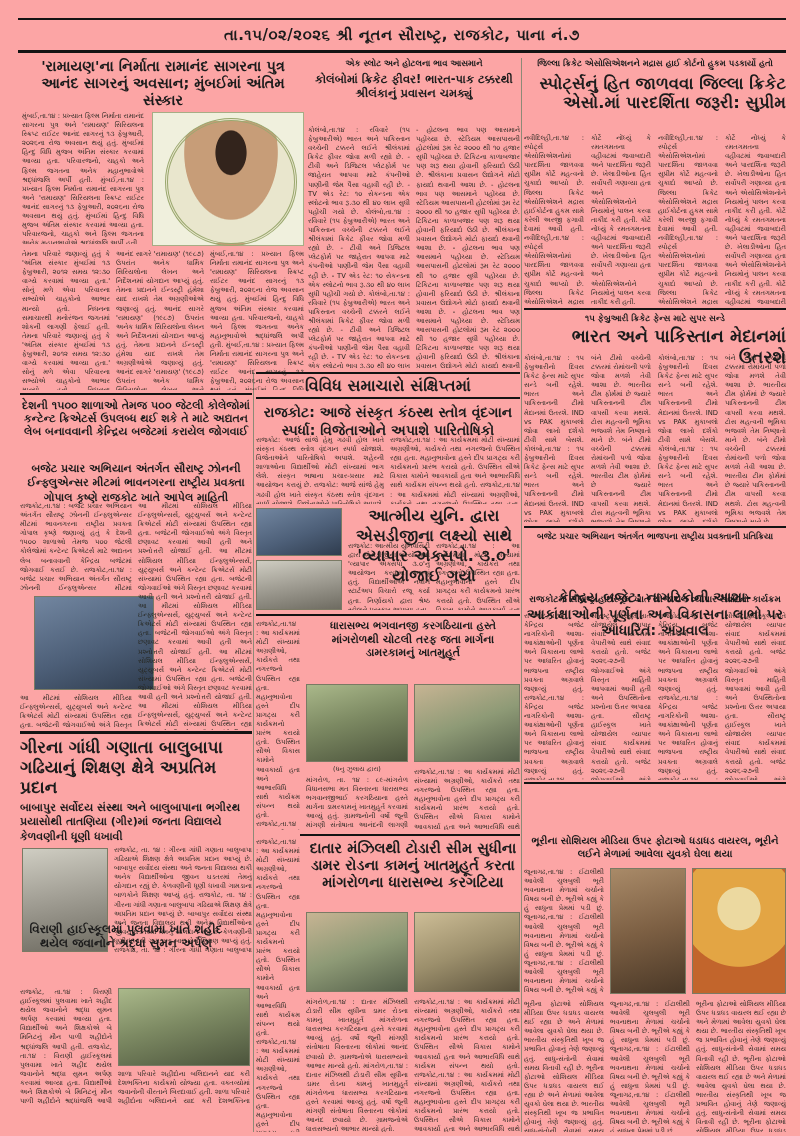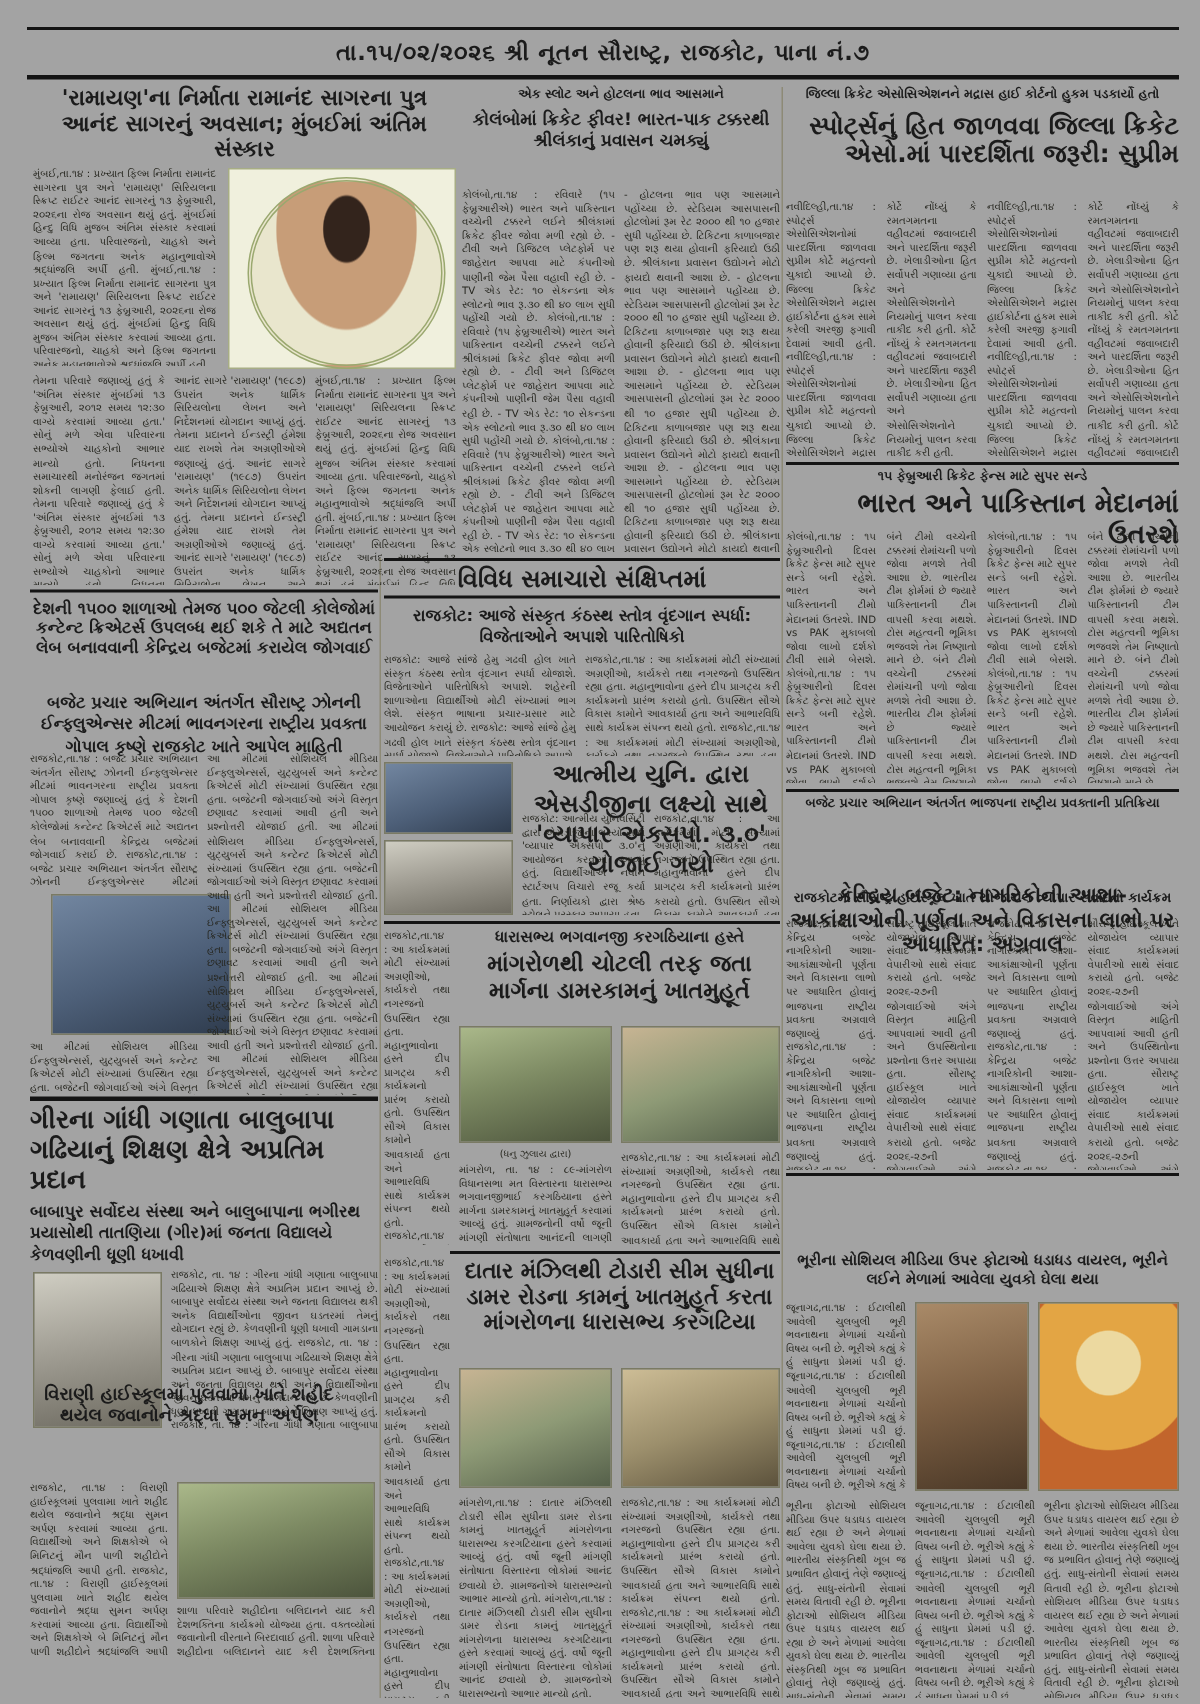--- a/index.html
+++ b/index.html
@@ -1,16 +1,16 @@
 <!DOCTYPE html>
 <html><head>
 <meta charset="utf-8">
 <style>
   html,body{margin:0;padding:0;background:#d8d4c0;}
-  #page{position:relative;width:800px;height:1136px;margin:0 auto;background:#a3a3a3;
+  #page{position:relative;width:800px;height:1136px;margin:0 auto;background:#fca5a5;
         font-family:"DejaVu Sans","Liberation Sans",sans-serif;color:#1b1b1b;overflow:hidden;}
   .abs{position:absolute;}
   .rule{position:absolute;background:#141414;}
   .vrule{position:absolute;background:#8d8a76;width:1px;}
   .mast{font-weight:bold;font-size:15px;text-align:center;letter-spacing:.5px;}
   .hl-xl{font-weight:bold;font-size:16.5px;line-height:1.18;text-align:right;}
   .hl-lg{font-weight:bold;font-size:14.5px;line-height:1.18;text-align:center;}
   .hl-md{font-weight:bold;font-size:11px;line-height:1.2;text-align:center;}
   .hl-sm{font-weight:bold;font-size:16px;line-height:1.25;text-align:center;}
   .kicker{font-weight:bold;font-size:8.5px;line-height:1.2;text-align:center;}
@@ -75,34 +75,34 @@
 
   <div class="rule" style="left:20px;top:393px;width:232px;height:2px;"></div>
   <div class="abs hl-md" style="left:20px;top:399px;width:232px;">દેશની ૧૫૦૦ શાળાઓ તેમજ ૫૦૦ જેટલી કોલેજોમાં કન્ટેન્ટ ક્રિએટર્સ ઉપલબ્ધ થઈ શકે તે માટે અદ્યતન લેબ બનાવવાની કેન્દ્રિય બજેટમાં કરાયેલ જોગવાઈ</div>
   <div class="abs subhead" style="left:20px;top:462px;width:232px;">બજેટ પ્રચાર અભિયાન અંતર્ગત સૌરાષ્ટ્ર ઝોનની ઈન્ફ્લુએન્સર મીટમાં ભાવનગરના રાષ્ટ્રીય પ્રવક્તા ગોપાલ કૃષ્ણે રાજકોટ ખાતે આપેલ માહિતી</div>
   <div class="abs body-col" style="left:20px;top:502px;width:112px;height:90px;">રાજકોટ,તા.૧૪ : બજેટ પ્રચાર અભિયાન અંતર્ગત સૌરાષ્ટ્ર ઝોનની ઈન્ફ્લુએન્સર મીટમાં ભાવનગરના રાષ્ટ્રીય પ્રવક્તા ગોપાલ કૃષ્ણે જણાવ્યું હતું કે દેશની ૧૫૦૦ શાળાઓ તેમજ ૫૦૦ જેટલી કોલેજોમાં કન્ટેન્ટ ક્રિએટર્સ માટે અદ્યતન લેબ બનાવવાની કેન્દ્રિય બજેટમાં જોગવાઈ કરાઈ છે. રાજકોટ,તા.૧૪ : બજેટ પ્રચાર અભિયાન અંતર્ગત સૌરાષ્ટ્ર ઝોનની ઈન્ફ્લુએન્સર મીટમાં ભાવનગરના રાષ્ટ્રીય પ્રવક્તા ગોપાલ કૃષ્ણે જણાવ્યું હતું કે દેશની ૧૫૦૦ શાળાઓ તેમજ ૫૦૦ જેટલી કોલેજોમાં કન્ટેન્ટ ક્રિએટર્સ માટે અદ્યતન લેબ બનાવવાની કેન્દ્રિય બજેટમાં જોગવાઈ કરાઈ છે.</div>
   <div class="abs photo ph-blue" style="left:34px;top:596px;width:120px;height:94px;"></div>
   <div class="abs body-col" style="left:20px;top:694px;width:112px;height:36px;">આ મીટમાં સોશિયલ મીડિયા ઈન્ફ્લુએન્સર્સ, યુટ્યુબર્સ અને કન્ટેન્ટ ક્રિએટર્સ મોટી સંખ્યામાં ઉપસ્થિત રહ્યા હતા. બજેટની જોગવાઈઓ અંગે વિસ્તૃત છણાવટ કરવામાં આવી હતી અને પ્રશ્નોત્તરી યોજાઈ હતી.</div>
   <div class="abs body-col" style="left:138px;top:502px;width:114px;height:228px;">આ મીટમાં સોશિયલ મીડિયા ઈન્ફ્લુએન્સર્સ, યુટ્યુબર્સ અને કન્ટેન્ટ ક્રિએટર્સ મોટી સંખ્યામાં ઉપસ્થિત રહ્યા હતા. બજેટની જોગવાઈઓ અંગે વિસ્તૃત છણાવટ કરવામાં આવી હતી અને પ્રશ્નોત્તરી યોજાઈ હતી. આ મીટમાં સોશિયલ મીડિયા ઈન્ફ્લુએન્સર્સ, યુટ્યુબર્સ અને કન્ટેન્ટ ક્રિએટર્સ મોટી સંખ્યામાં ઉપસ્થિત રહ્યા હતા. બજેટની જોગવાઈઓ અંગે વિસ્તૃત છણાવટ કરવામાં આવી હતી અને પ્રશ્નોત્તરી યોજાઈ હતી. આ મીટમાં સોશિયલ મીડિયા ઈન્ફ્લુએન્સર્સ, યુટ્યુબર્સ અને કન્ટેન્ટ ક્રિએટર્સ મોટી સંખ્યામાં ઉપસ્થિત રહ્યા હતા. બજેટની જોગવાઈઓ અંગે વિસ્તૃત છણાવટ કરવામાં આવી હતી અને પ્રશ્નોત્તરી યોજાઈ હતી. આ મીટમાં સોશિયલ મીડિયા ઈન્ફ્લુએન્સર્સ, યુટ્યુબર્સ અને કન્ટેન્ટ ક્રિએટર્સ મોટી સંખ્યામાં ઉપસ્થિત રહ્યા હતા. બજેટની જોગવાઈઓ અંગે વિસ્તૃત છણાવટ કરવામાં આવી હતી અને પ્રશ્નોત્તરી યોજાઈ હતી. આ મીટમાં સોશિયલ મીડિયા ઈન્ફ્લુએન્સર્સ, યુટ્યુબર્સ અને કન્ટેન્ટ ક્રિએટર્સ મોટી સંખ્યામાં ઉપસ્થિત રહ્યા હતા. બજેટની જોગવાઈઓ અંગે વિસ્તૃત છણાવટ કરવામાં આવી હતી અને પ્રશ્નોત્તરી યોજાઈ હતી.</div>
 
   <div class="abs section-head" style="left:256px;top:372px;width:264px;">વિવિધ સમાચારો સંક્ષિપ્તમાં</div>
-  <div class="abs hl-sm" style="left:256px;top:404px;width:264px;font-size:11px;">રાજકોટ: આજે સંસ્કૃત કંઠસ્થ સ્તોત્ર વૃંદગાન સ્પર્ધા: વિજેતાઓને અપાશે પારિતોષિકો</div>
+  <div class="abs hl-sm" style="left:256px;top:404px;width:264px;font-size:14px;">રાજકોટ: આજે સંસ્કૃત કંઠસ્થ સ્તોત્ર વૃંદગાન સ્પર્ધા: વિજેતાઓને અપાશે પારિતોષિકો</div>
   <div class="abs body-col" style="left:256px;top:436px;width:128px;height:68px;">રાજકોટ: આજે સાંજે હેમુ ગઢવી હોલ ખાતે સંસ્કૃત કંઠસ્થ સ્તોત્ર વૃંદગાન સ્પર્ધા યોજાશે. વિજેતાઓને પારિતોષિકો અપાશે. શહેરની શાળાઓના વિદ્યાર્થીઓ મોટી સંખ્યામાં ભાગ લેશે. સંસ્કૃત ભાષાના પ્રચાર-પ્રસાર માટે આયોજન કરાયું છે. રાજકોટ: આજે સાંજે હેમુ ગઢવી હોલ ખાતે સંસ્કૃત કંઠસ્થ સ્તોત્ર વૃંદગાન સ્પર્ધા યોજાશે. વિજેતાઓને પારિતોષિકો અપાશે. શહેરની શાળાઓના વિદ્યાર્થીઓ મોટી સંખ્યામાં ભાગ લેશે. સંસ્કૃત ભાષાના પ્રચાર-પ્રસાર માટે આયોજન કરાયું છે.</div>
   <div class="abs body-col" style="left:390px;top:436px;width:130px;height:68px;">રાજકોટ,તા.૧૪ : આ કાર્યક્રમમાં મોટી સંખ્યામાં અગ્રણીઓ, કાર્યકરો તથા નગરજનો ઉપસ્થિત રહ્યા હતા. મહાનુભાવોના હસ્તે દીપ પ્રાગટ્ય કરી કાર્યક્રમનો પ્રારંભ કરાયો હતો. ઉપસ્થિત સૌએ વિકાસ કામોને આવકાર્યા હતા અને આભારવિધિ સાથે કાર્યક્રમ સંપન્ન થયો હતો. રાજકોટ,તા.૧૪ : આ કાર્યક્રમમાં મોટી સંખ્યામાં અગ્રણીઓ, કાર્યકરો તથા નગરજનો ઉપસ્થિત રહ્યા હતા. મહાનુભાવોના હસ્તે દીપ પ્રાગટ્ય કરી કાર્યક્રમનો પ્રારંભ કરાયો હતો. ઉપસ્થિત સૌએ વિકાસ કામોને આવકાર્યા હતા અને આભારવિધિ સાથે કાર્યક્રમ સંપન્ન થયો હતો.</div>
 
   <div class="abs photo ph-blue" style="left:256px;top:508px;width:86px;height:48px;"></div>
   <div class="abs photo ph-gray" style="left:256px;top:560px;width:86px;height:50px;"></div>
   <div class="abs hl-sm" style="left:348px;top:506px;width:172px;">આત્મીય યુનિ. દ્વારા એસડીજીના લક્ષ્યો સાથે 'વ્યાપાર એક્સપો. ૩.૦' યોજાઈ ગયો</div>
   <div class="abs body-col" style="left:348px;top:542px;width:82px;height:68px;">રાજકોટ: આત્મીય યુનિવર્સિટી દ્વારા એસડીજીના લક્ષ્યો સાથે 'વ્યાપાર એક્સપો ૩.૦'નું આયોજન કરવામાં આવ્યું હતું. વિદ્યાર્થીઓએ નવીન સ્ટાર્ટઅપ વિચારો રજૂ કર્યા હતા. નિર્ણાયકો દ્વારા શ્રેષ્ઠ સ્ટોલને પુરસ્કાર અપાયા હતા.</div>
   <div class="abs body-col" style="left:436px;top:542px;width:84px;height:68px;">રાજકોટ,તા.૧૪ : આ કાર્યક્રમમાં મોટી સંખ્યામાં અગ્રણીઓ, કાર્યકરો તથા નગરજનો ઉપસ્થિત રહ્યા હતા. મહાનુભાવોના હસ્તે દીપ પ્રાગટ્ય કરી કાર્યક્રમનો પ્રારંભ કરાયો હતો. ઉપસ્થિત સૌએ વિકાસ કામોને આવકાર્યા હતા અને આભારવિધિ સાથે કાર્યક્રમ સંપન્ન થયો હતો.</div>
 
   <div class="rule" style="left:256px;top:614px;width:264px;height:2px;"></div>
   <div class="abs body-col" style="left:256px;top:620px;width:44px;height:210px;">રાજકોટ,તા.૧૪ : આ કાર્યક્રમમાં મોટી સંખ્યામાં અગ્રણીઓ, કાર્યકરો તથા નગરજનો ઉપસ્થિત રહ્યા હતા. મહાનુભાવોના હસ્તે દીપ પ્રાગટ્ય કરી કાર્યક્રમનો પ્રારંભ કરાયો હતો. ઉપસ્થિત સૌએ વિકાસ કામોને આવકાર્યા હતા અને આભારવિધિ સાથે કાર્યક્રમ સંપન્ન થયો હતો. રાજકોટ,તા.૧૪ : આ કાર્યક્રમમાં મોટી સંખ્યામાં અગ્રણીઓ, કાર્યકરો તથા નગરજનો ઉપસ્થિત રહ્યા હતા. મહાનુભાવોના હસ્તે દીપ પ્રાગટ્ય કરી કાર્યક્રમનો પ્રારંભ કરાયો હતો. ઉપસ્થિત સૌએ વિકાસ કામોને આવકાર્યા હતા અને આભારવિધિ સાથે કાર્યક્રમ સંપન્ન થયો હતો.</div>
   <div class="abs kicker" style="left:306px;top:619px;width:214px;font-size:10.5px;">ધારાસભ્ય ભગવાનજી કરગઠિયાના હસ્તે</div>
-  <div class="abs hl-lg" style="left:306px;top:634px;width:214px;font-size:15px;">માંગરોળથી ચોટલી તરફ જતા માર્ગના ડામરકામનું ખાતમુહૂર્ત</div>
+  <div class="abs hl-lg" style="left:306px;top:634px;width:214px;font-size:11px;">માંગરોળથી ચોટલી તરફ જતા માર્ગના ડામરકામનું ખાતમુહૂર્ત</div>
   <div class="abs photo ph-green" style="left:306px;top:684px;width:102px;height:78px;"></div>
   <div class="abs photo ph-event" style="left:414px;top:684px;width:106px;height:78px;"></div>
   <div class="abs caption" style="left:306px;top:765px;width:102px;">(ધનુ ઝુલાય દ્વારા)</div>
   <div class="abs body-col" style="left:306px;top:776px;width:102px;height:54px;">માંગરોળ, તા. ૧૪ : ૮૯-માંગરોળ વિધાનસભા મત વિસ્તારના ધારાસભ્ય ભગવાનજીભાઈ કરગઠિયાના હસ્તે માર્ગના ડામરકામનું ખાતમુહૂર્ત કરવામાં આવ્યું હતું. ગ્રામજનોની વર્ષો જૂની માંગણી સંતોષાતા આનંદની લાગણી ફેલાઈ છે. આ તકે સરપંચ તથા આગેવાનો ઉપસ્થિત રહ્યા હતા.</div>
   <div class="abs body-col" style="left:414px;top:768px;width:106px;height:62px;">રાજકોટ,તા.૧૪ : આ કાર્યક્રમમાં મોટી સંખ્યામાં અગ્રણીઓ, કાર્યકરો તથા નગરજનો ઉપસ્થિત રહ્યા હતા. મહાનુભાવોના હસ્તે દીપ પ્રાગટ્ય કરી કાર્યક્રમનો પ્રારંભ કરાયો હતો. ઉપસ્થિત સૌએ વિકાસ કામોને આવકાર્યા હતા અને આભારવિધિ સાથે કાર્યક્રમ સંપન્ન થયો હતો.</div>
 
   <div class="rule" style="left:524px;top:526px;width:262px;height:2px;"></div>
   <div class="abs kicker" style="left:524px;top:531px;width:262px;">બજેટ પ્રચાર અભિયાન અંતર્ગત ભાજપના રાષ્ટ્રીય પ્રવક્તાની પ્રતિક્રિયા</div>
   <div class="abs hl-lg" style="left:524px;top:545px;width:262px;font-size:14px;margin-top:44px;">કેન્દ્રિય બજેટ: નાગરિકોની આશા-આકાંક્ષાઓની પૂર્ણતા અને વિકાસના લાભો પર આધારિત: અગ્રવાલ</div>
   <div class="abs subhead" style="left:524px;top:594px;width:262px;font-size:9px;">રાજકોટમાં સૌરાષ્ટ્ર હાઈસ્કૂલ ખાતે યોજાયેલ વ્યાપાર સંવાદનો કાર્યક્રમ</div>

